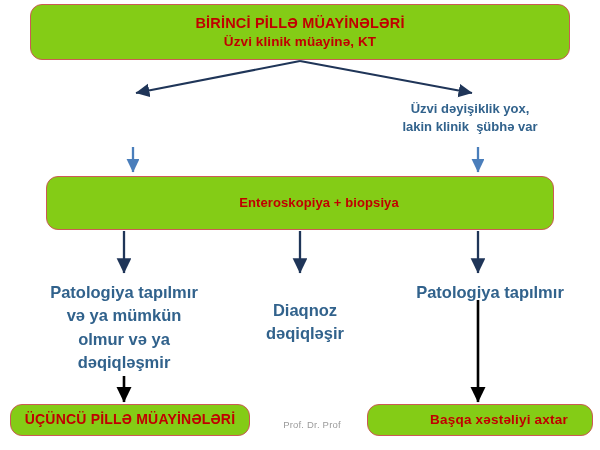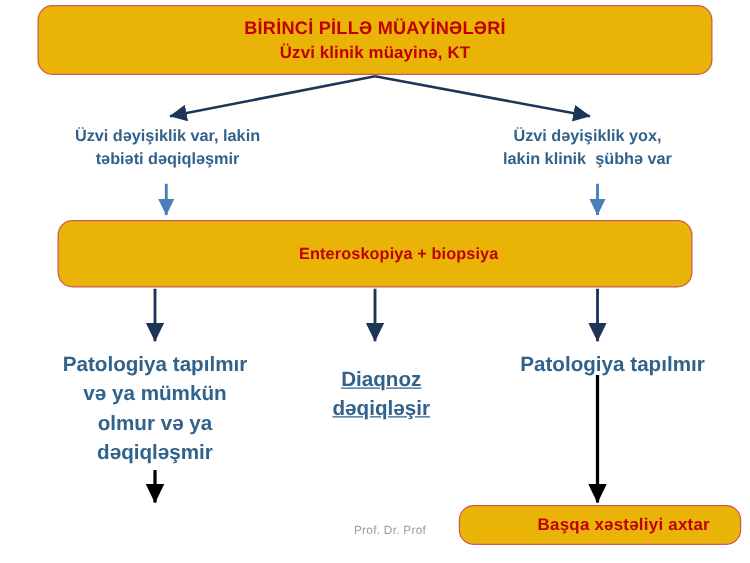--- a/index.html
+++ b/index.html
@@ -14,21 +14,21 @@
     background: #ffffff;
     font-family: "Liberation Sans", sans-serif;
     overflow: hidden;
   }
   
   .rbox {
     position: absolute;
     box-sizing: border-box;
     border: 1.6px solid #cc5a55;
     border-radius: 12px;
-    background: #eab308;
+    background: #84cc16;
     display: flex;
     flex-direction: column;
     align-items: center;
     justify-content: center;
     color: #c00000;
     font-weight: bold;
     text-align: center;
     line-height: 1.28;
   }
   .rbox .line1 { letter-spacing: .2px; }
@@ -54,21 +54,21 @@
     color: #31628c;
     font-weight: bold;
     text-align: center;
     line-height: 1.35;
     white-space: pre;
   }
   #label-left-branch  { left: 14px;  top: 100px; width: 240px; font-size: 13px; }
   #label-right-branch { left: 355px; top: 100px; width: 230px; font-size: 13px; }
 
   #label-outcome-left   { left: 14px;  top: 281px; width: 220px; font-size: 16.5px; line-height: 1.42; }
-  #label-outcome-middle { left: 240px; top: 293px; width: 130px; font-size: 16.5px; line-height: 1.42; text-decoration: underline; }
+  #label-outcome-middle { left: 240px; top: 299px; width: 130px; font-size: 16.5px; line-height: 1.42; }
   #label-outcome-right  { left: 385px; top: 281px; width: 210px; font-size: 16.5px; }
 
   
   #watermark {
     position: absolute;
     left: 262px;
     top: 419px;
     width: 100px;
     text-align: center;
     font-size: 9.5px;
@@ -136,37 +136,38 @@
     <g>
       <line x1="478" y1="300" x2="478" y2="402" stroke="#000000" stroke-width="2.6" marker-end="url(#arw-black)"></line>
     </g>
   </svg>
 
   <div class="rbox" id="box-stage1">
     <div class="line1">BİRİNCİ PİLLƏ MÜAYİNƏLƏRİ</div>
     <div class="line2">Üzvi klinik müayinə, KT</div>
   </div>
 
-  <div class="blabel" id="label-left-branch">Üzvi dəyişiklik var, lakin
-təbiəti dəqiqləşmir</div>
   <div class="blabel" id="label-right-branch">Üzvi dəyişiklik yox,
 lakin klinik  şübhə var</div>
 
   <div class="rbox" id="box-stage2">
     <div class="line2">Enteroskopiya + biopsiya</div>
   </div>
 
   <div class="blabel" id="label-outcome-left">Patologiya tapılmır
 və ya mümkün
 olmur və ya
 dəqiqləşmir</div>
   <div class="blabel" id="label-outcome-middle">Diaqnoz
 dəqiqləşir</div>
   <div class="blabel" id="label-outcome-right">Patologiya tapılmır</div>
 
+  <div class="rbox" id="box-stage3">
+    <div class="line1">ÜÇÜNCÜ  PİLLƏ MÜAYİNƏLƏRİ</div>
+  </div>
 
   <div class="rbox" id="box-other">
     <div class="line1">Başqa xəstəliyi axtar</div>
   </div>
 
   <div id="watermark">Prof. Dr. Prof</div>
 
 </div>
 
 </body></html>

